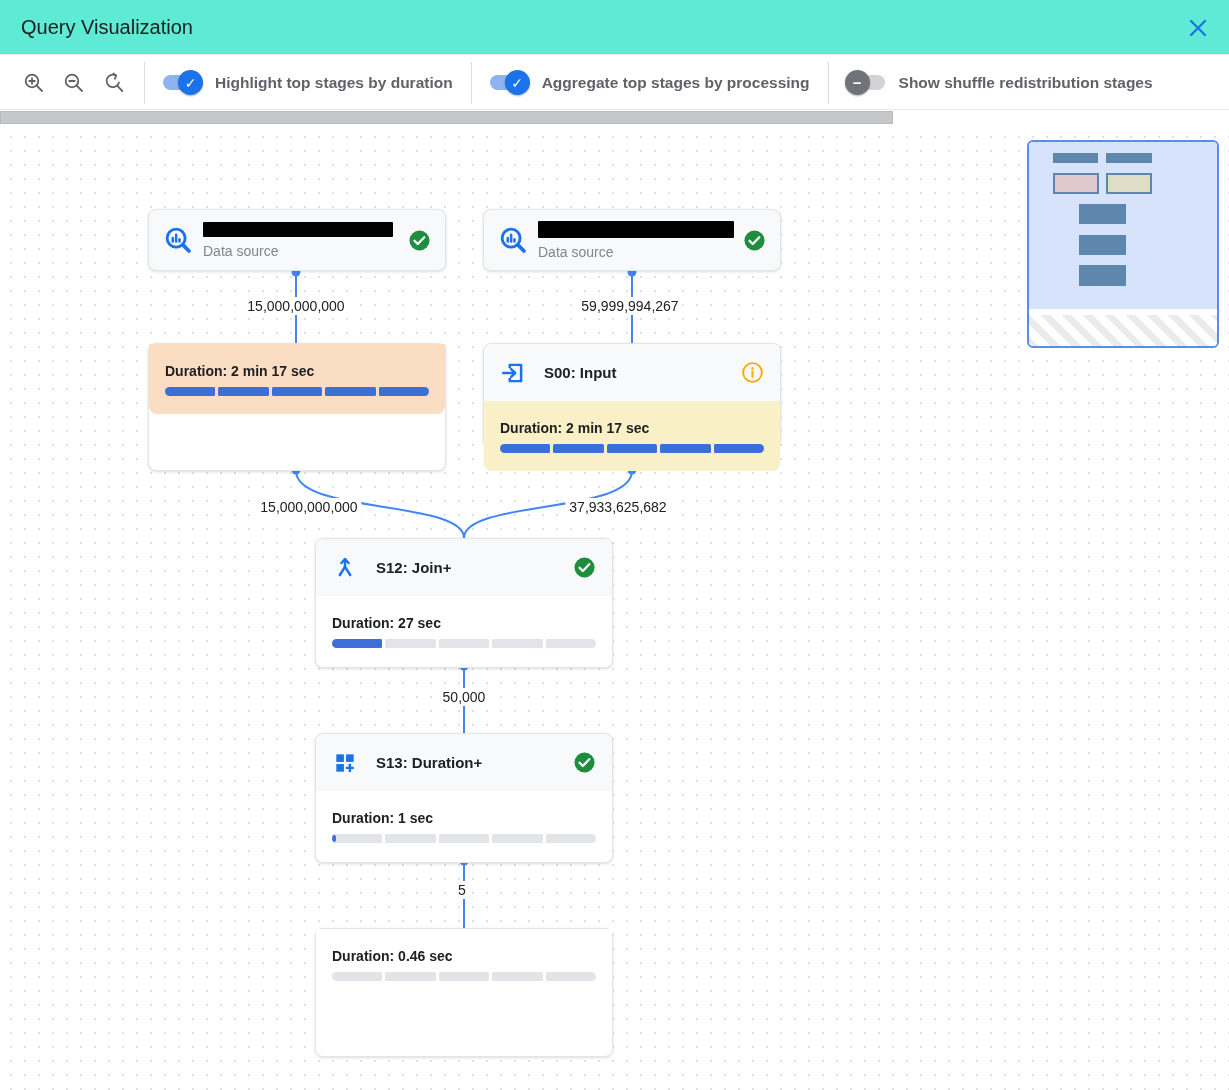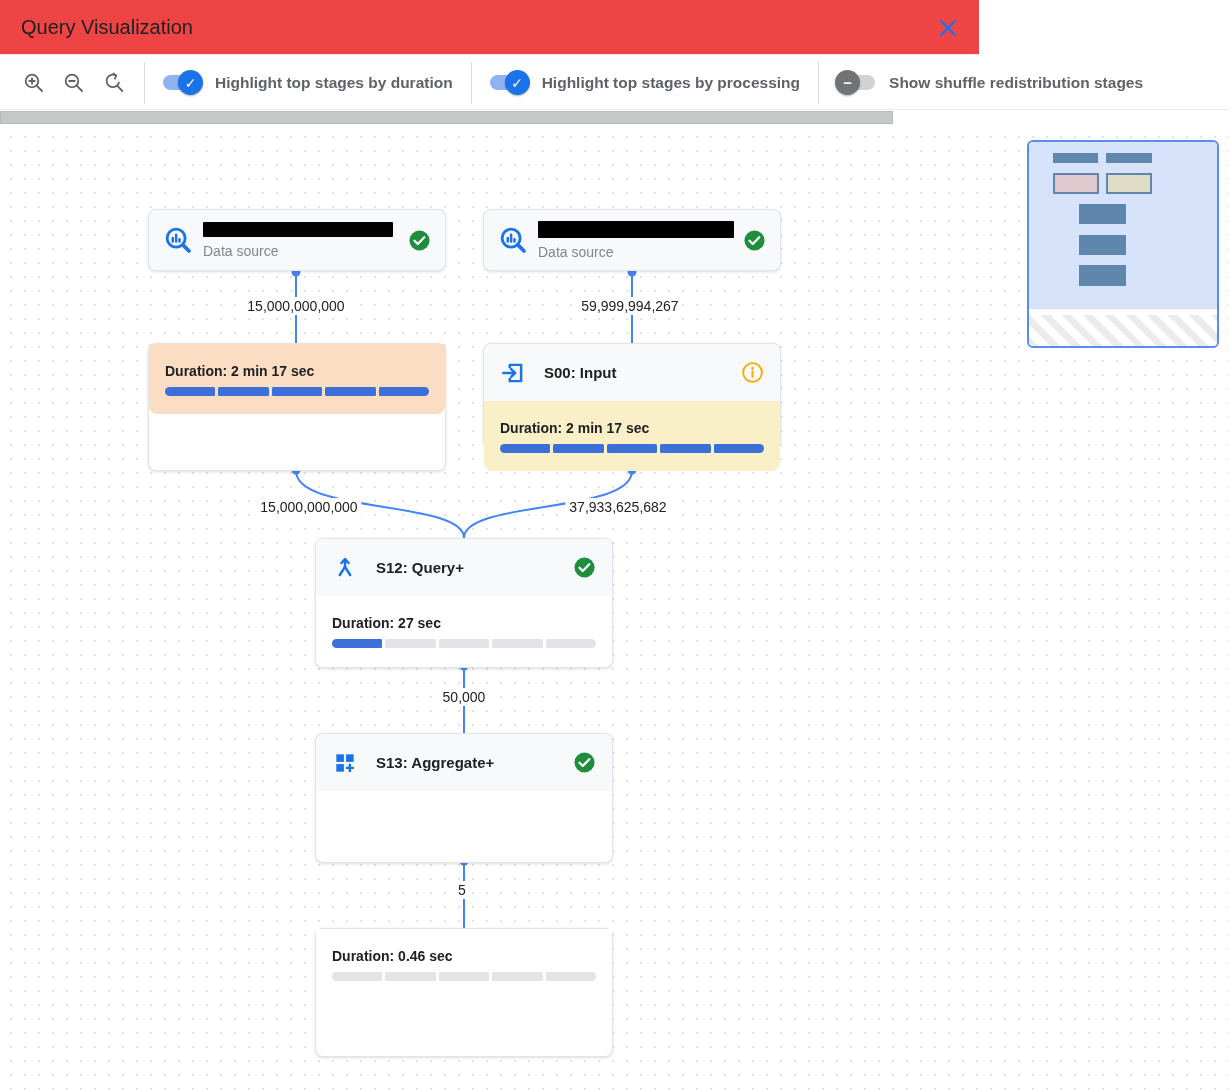--- a/index.html
+++ b/index.html
@@ -3,22 +3,22 @@
 <meta charset="utf-8">
 <style>
   * { box-sizing: border-box; margin: 0; padding: 0; }
   html,body { width:1229px; height:1090px; overflow:hidden; }
   body {
     font-family: "Liberation Sans", "DejaVu Sans", sans-serif;
     background:#fff; color:#202124; position:relative;
   }
 
   
-  .app-header { position:absolute; top:0; left:0; width:979px; height:55px;
-    background:#ef4444; border-bottom:1px solid #e7e9ec; }
+  .app-header { position:absolute; top:0; left:0; width:1229px; height:55px;
+    background:#5eead4; border-bottom:1px solid #e7e9ec; }
   .page-title { position:absolute; left:21px; top:16px; font-size:20px; color:#202124; }
   .close-btn { position:absolute; right:16px; top:13px; width:30px; height:30px;
     background:none; border:none; cursor:pointer; display:flex; align-items:center; justify-content:center; }
 
   
   .toolbar { position:absolute; top:56px; left:0; width:1229px; height:54px;
     display:flex; align-items:center; border-bottom:1px solid #e7e9ec; background:#fff; }
   .zoom-group { display:flex; align-items:center; gap:6px; padding:0 14px 0 16px; }
   .icon-btn { width:34px; height:34px; border:none; background:none; cursor:pointer;
     display:flex; align-items:center; justify-content:center; border-radius:50%; }
@@ -131,21 +131,21 @@
     </div>
     <span class="toggle-label">Highlight top stages by duration</span>
   </div>
   <div class="tb-divider"></div>
 
   <div class="toggle-group">
     <div class="toggle on">
       <div class="track"></div>
         <div class="thumb"></div>
     </div>
-    <span class="toggle-label">Highlight top stages by processing</span>
+    <span class="toggle-label">Aggregate top stages by processing</span>
   </div>
   <div class="tb-divider"></div>
 
   <div class="toggle-group">
     <div class="toggle off">
       <div class="track"></div>
         <div class="thumb"></div>
     </div>
     <span class="toggle-label">Show shuffle redistribution stages</span>
   </div>
@@ -274,21 +274,21 @@
     </div>
   </div>
 
   <div class="node" style="left:315px;top:414px;height:130px">
     <div class="node-header">
       <svg width="26" height="26" viewBox="0 0 24 24" fill="none" stroke="#1a73e8" stroke-width="2.3" stroke-linecap="round" stroke-linejoin="round">
         <path d="M12 4.2 V11"></path>
         <path d="M12 11 L7.2 18.5 M12 11 L16.8 18.5"></path>
         <path d="M8.7 7.4 L12 3.8 L15.3 7.4"></path>
       </svg>
-      <span class="stage-title">S12: Query+</span>
+      <span class="stage-title">S12: Join+</span>
       <svg width="23" height="23" viewBox="0 0 24 24">
         <circle cx="12" cy="12" r="10.5" fill="#1e8e3e"></circle>
         <path d="M6.8 12.2 L10.2 15.6 L17 8.6" stroke="#fff" stroke-width="2.4" fill="none" stroke-linecap="round" stroke-linejoin="round"></path>
       </svg>
     </div>
     <div class="node-body">
       <div class="duration-label">Duration: 27 sec</div>
       <div class="bar">
         <span class="seg">
             <i class="fill" style="width: 100%;"></i>
@@ -310,25 +310,45 @@
   </div>
 
   <div class="node" style="left:315px;top:609px;height:130px">
     <div class="node-header">
       <svg width="26" height="26" viewBox="0 0 24 24">
         <rect x="4" y="4" width="7" height="7" fill="#1a73e8"></rect>
         <rect x="13" y="4" width="7" height="7" fill="#1a73e8"></rect>
         <rect x="4" y="13" width="7" height="7" fill="#1a73e8"></rect>
         <path d="M16.5 12.8 V20.2 M12.8 16.5 H20.2" stroke="#1a73e8" stroke-width="2.3"></path>
       </svg>
-      <span class="stage-title">S13: Aggregate+</span>
+      <span class="stage-title">S13: Duration+</span>
       <svg width="23" height="23" viewBox="0 0 24 24">
         <circle cx="12" cy="12" r="10.5" fill="#1e8e3e"></circle>
         <path d="M6.8 12.2 L10.2 15.6 L17 8.6" stroke="#fff" stroke-width="2.4" fill="none" stroke-linecap="round" stroke-linejoin="round"></path>
       </svg>
+    </div>
+    <div class="node-body">
+      <div class="duration-label">Duration: 1 sec</div>
+      <div class="bar">
+        <span class="seg">
+            <i class="fill" style="width: 7.5%; border-radius: 0px 4px 4px 0px;"></i>
+          </span>
+          <span class="seg">
+            <i class="fill" style="width: 0%;"></i>
+          </span>
+          <span class="seg">
+            <i class="fill" style="width: 0%;"></i>
+          </span>
+          <span class="seg">
+            <i class="fill" style="width: 0%;"></i>
+          </span>
+          <span class="seg">
+            <i class="fill" style="width: 0%;"></i>
+          </span>
+      </div>
     </div>
   </div>
 
   <div class="node" style="left:315px;top:804px;height:129px">
     <div class="node-body">
       <div class="duration-label">Duration: 0.46 sec</div>
       <div class="bar">
         <span class="seg">
             <i class="fill" style="width: 0%;"></i>
           </span>

